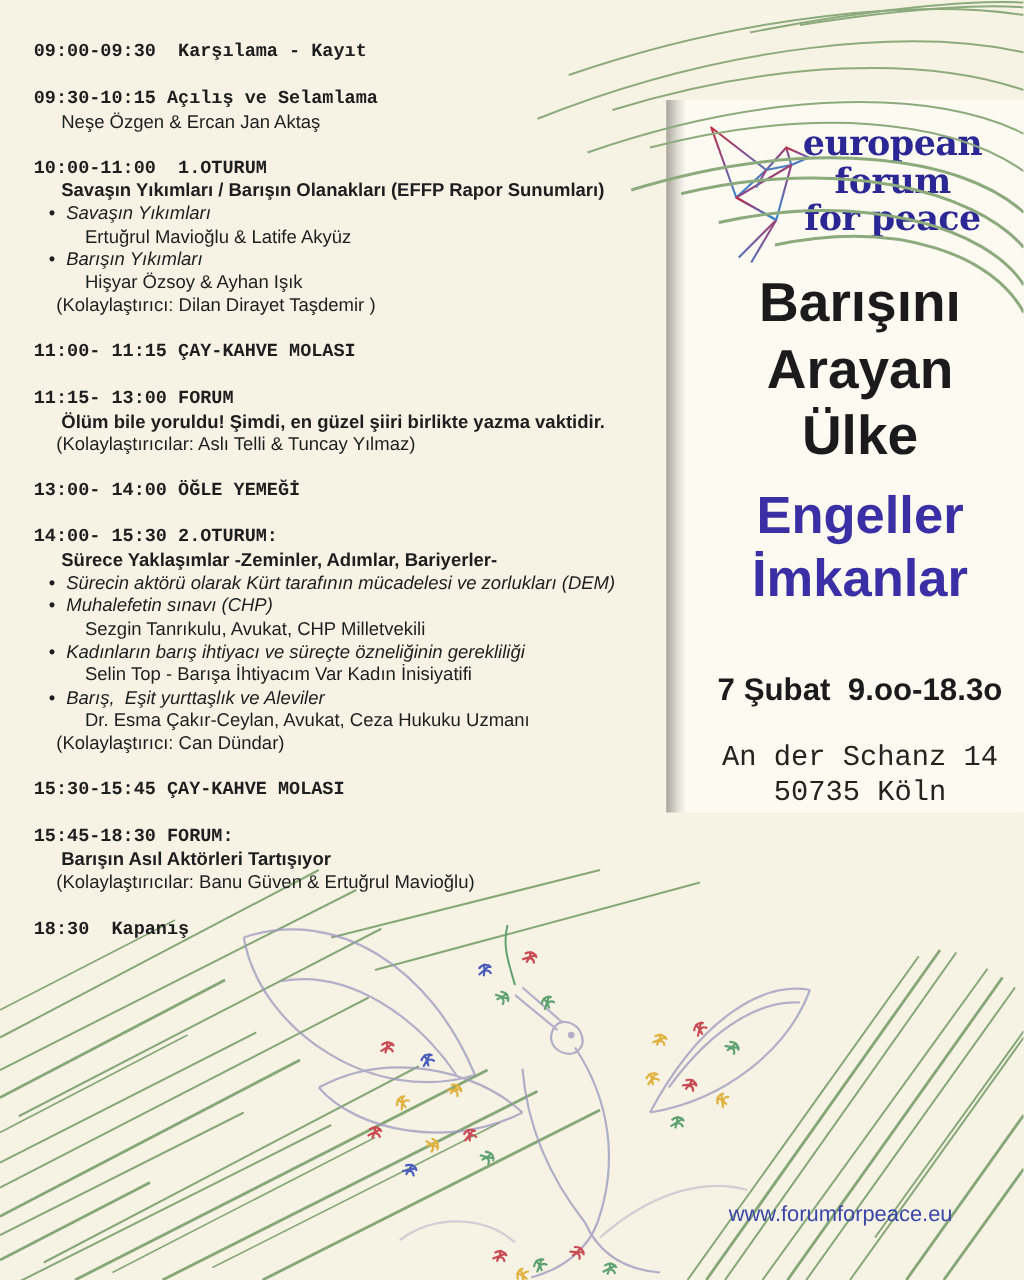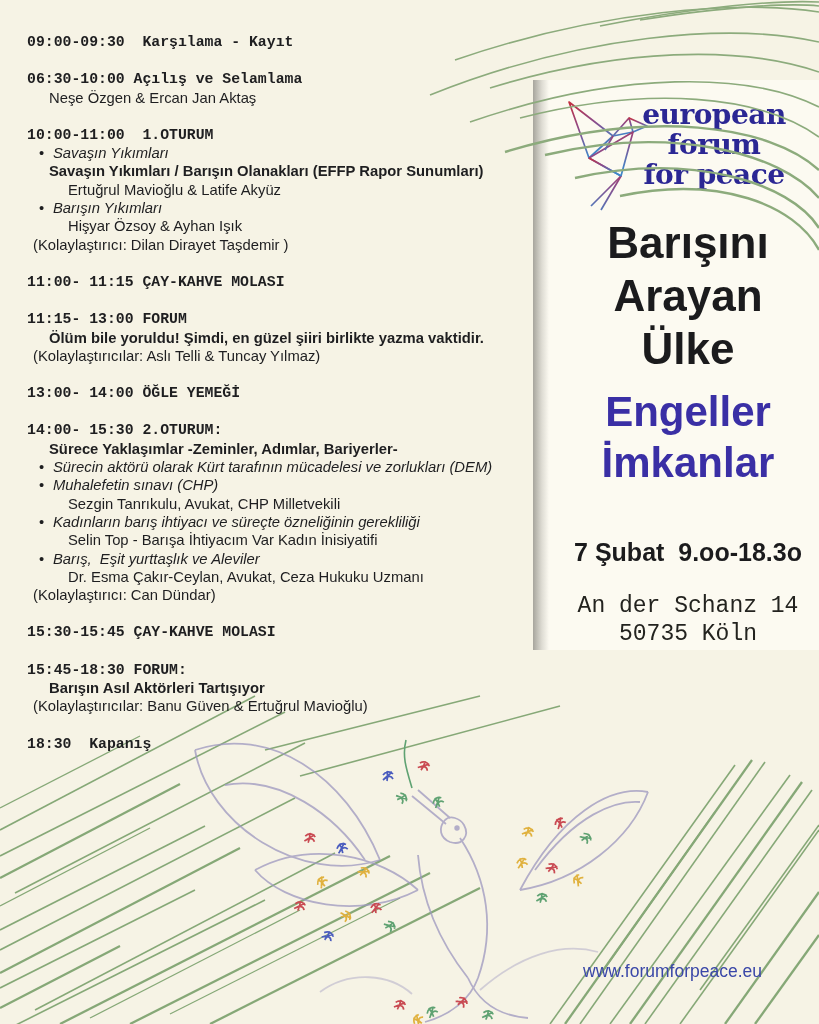--- a/index.html
+++ b/index.html
@@ -15,21 +15,21 @@
   .sched-block{margin-bottom:19px;}
   .sched-line{
     font-size:14.8px;line-height:18.3px;color:#1e1e20;
     white-space:pre;position:relative;
   }
   .st-bold{font-weight:bold;}
   .st-italic{font-style:italic;}
   .ind-time{padding-left:0;font-family:Liberation Mono, monospace;}
   .ind-title{padding-left:22px;}
   .ind-name{padding-left:41px;}
-  .ind-note{padding-left:6px;}
+  .ind-note{padding-left:6px;margin-left:12px;}
   .ind-bullet{padding-left:26px;}
   .ind-bullet::before{content:"•";position:absolute;left:12px;font-style:normal;}
   
   .panel{
     position:absolute;left:533px;top:80px;width:300px;height:570px;
     background:#fcfaf1;
   }
   .panel::before{
     content:"";position:absolute;left:0;top:0;bottom:0;width:16px;
     background:linear-gradient(to right,rgba(82,80,72,0.50),rgba(82,80,72,0.18) 55%,rgba(82,80,72,0));
@@ -171,27 +171,27 @@
   <use href="#flw" x="0" y="0" transform="translate(312,282) rotate(45)" stroke="#c94a52"></use>
   <use href="#flw" x="0" y="0" transform="translate(268,300) rotate(-60)" stroke="#e0b13e"></use>
   <use href="#flw" x="0" y="0" transform="translate(338,295) rotate(15)" stroke="#5fa272"></use>
 </svg>
 
 <div class="schedule">
     <div class="sched-block">
       <div class="sched-line ind-time st-bold">09:00-09:30  Karşılama - Kayıt</div>
     </div>
     <div class="sched-block">
-      <div class="sched-line ind-time st-bold">06:30-10:00 Açılış ve Selamlama</div>
+      <div class="sched-line ind-time st-bold">09:30-10:15 Açılış ve Selamlama</div>
       <div class="sched-line ind-title st-regular">Neşe Özgen &amp; Ercan Jan Aktaş</div>
     </div>
     <div class="sched-block">
       <div class="sched-line ind-time st-bold">10:00-11:00  1.OTURUM</div>
+      <div class="sched-line ind-title st-bold">Savaşın Yıkımları / Barışın Olanakları (EFFP Rapor Sunumları)</div>
       <div class="sched-line ind-bullet st-italic">Savaşın Yıkımları</div>
-      <div class="sched-line ind-title st-bold">Savaşın Yıkımları / Barışın Olanakları (EFFP Rapor Sunumları)</div>
       <div class="sched-line ind-name st-regular">Ertuğrul Mavioğlu &amp; Latife Akyüz</div>
       <div class="sched-line ind-bullet st-italic">Barışın Yıkımları</div>
       <div class="sched-line ind-name st-regular">Hişyar Özsoy &amp; Ayhan Işık</div>
       <div class="sched-line ind-note st-regular">(Kolaylaştırıcı: Dilan Dirayet Taşdemir )</div>
     </div>
     <div class="sched-block">
       <div class="sched-line ind-time st-bold">11:00- 11:15 ÇAY-KAHVE MOLASI</div>
     </div>
     <div class="sched-block">
       <div class="sched-line ind-time st-bold">11:15- 13:00 FORUM</div>

